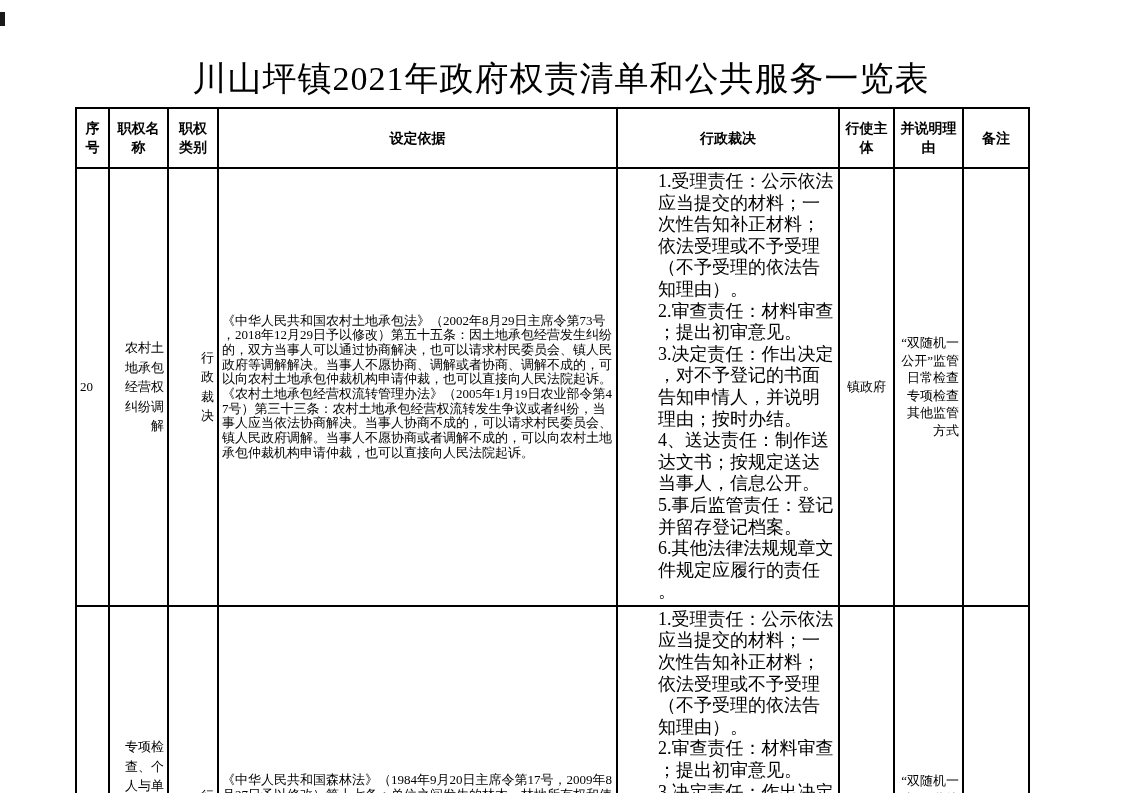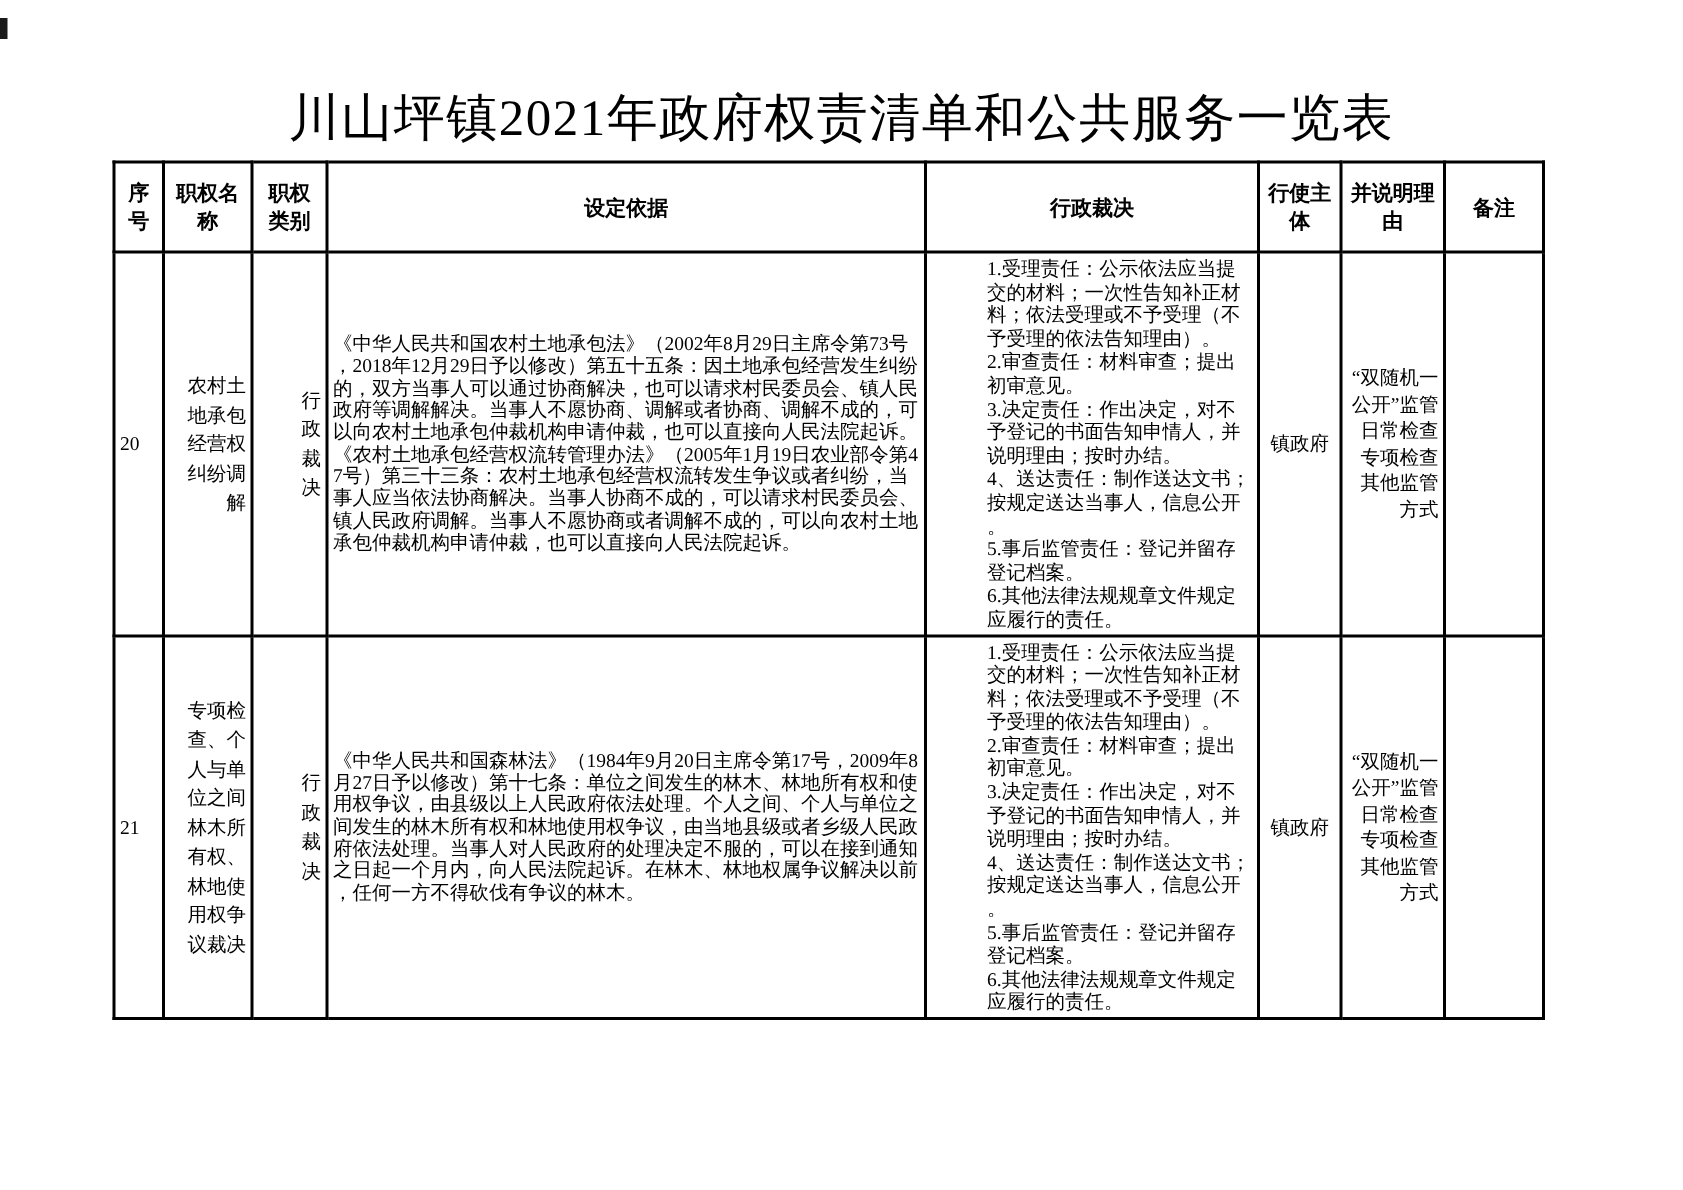--- a/index.html
+++ b/index.html
@@ -84,21 +84,21 @@
     line-break: anywhere;
     word-break: break-all;
     font-size: 13px;
     line-height: 1.13;
   }
   td.c-duties {
     white-space: pre-line;
     text-align: left;
     line-break: anywhere;
     word-break: break-all;
-    font-size: 13px;
+    font-size: 18px;
     line-height: 1.2;
     padding-left: 40px;
   }
   td.c-subject {
     text-align: center;
   }
   td.c-supervision {
     white-space: pre-line;
     text-align: right;
     line-break: anywhere;

